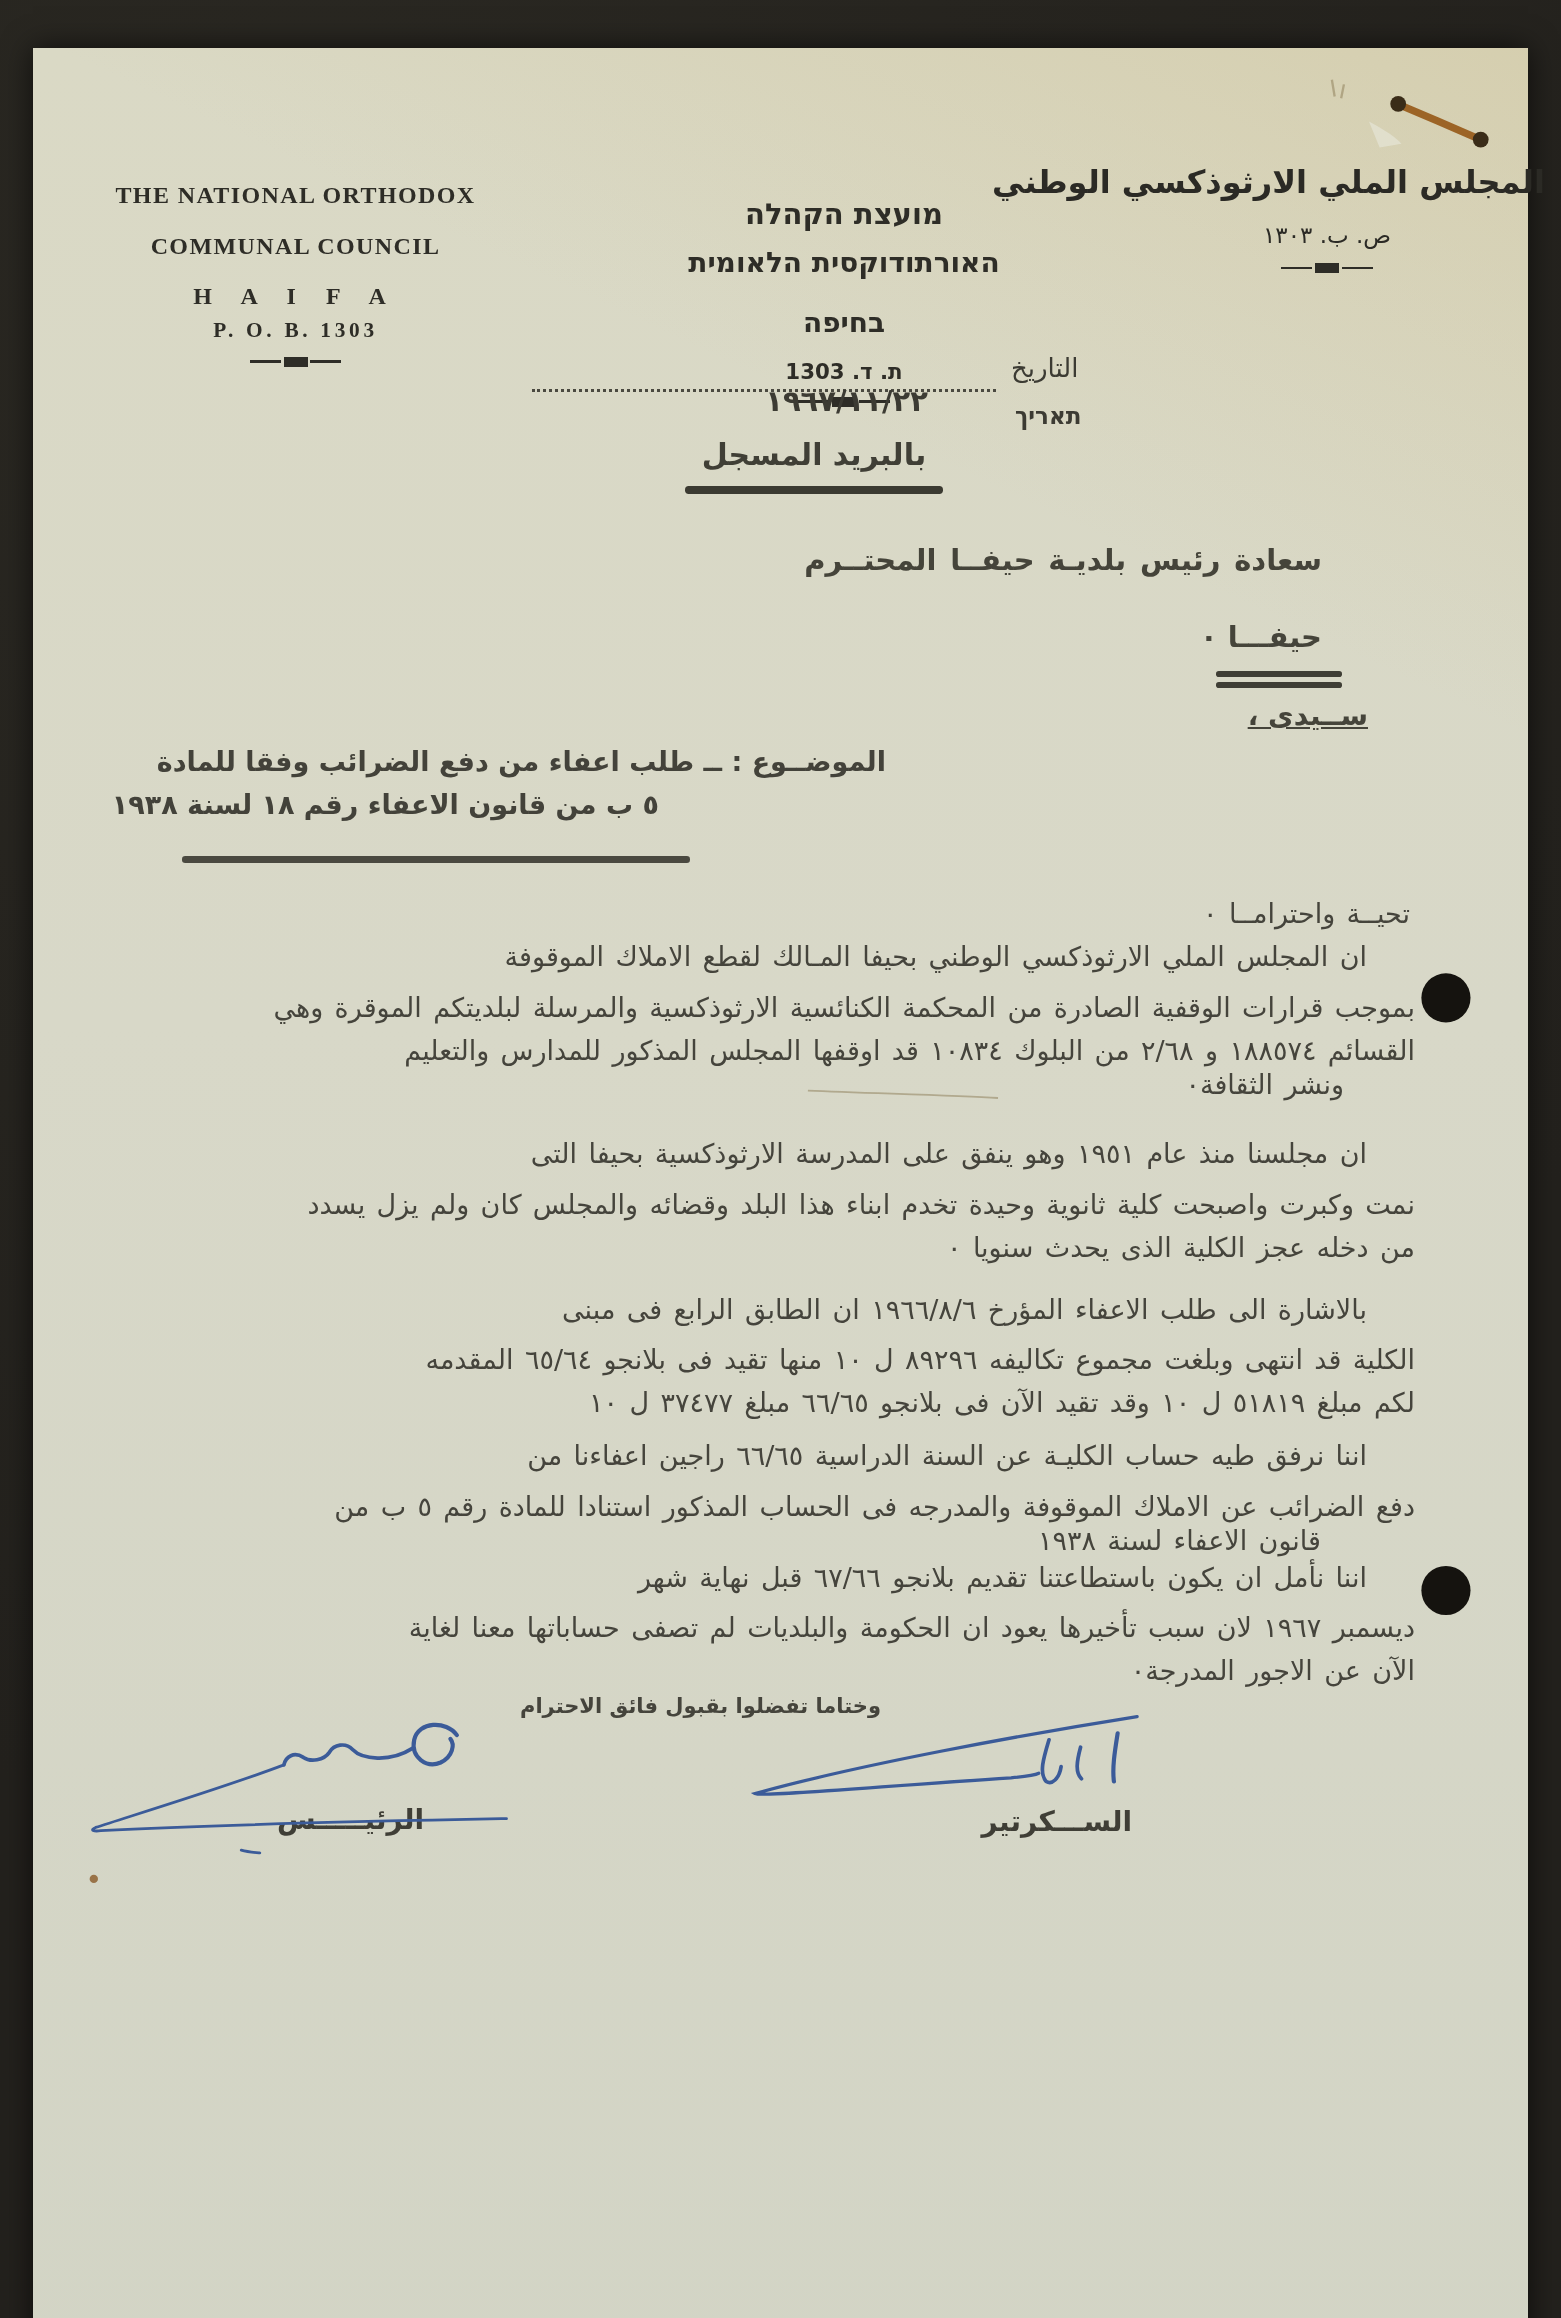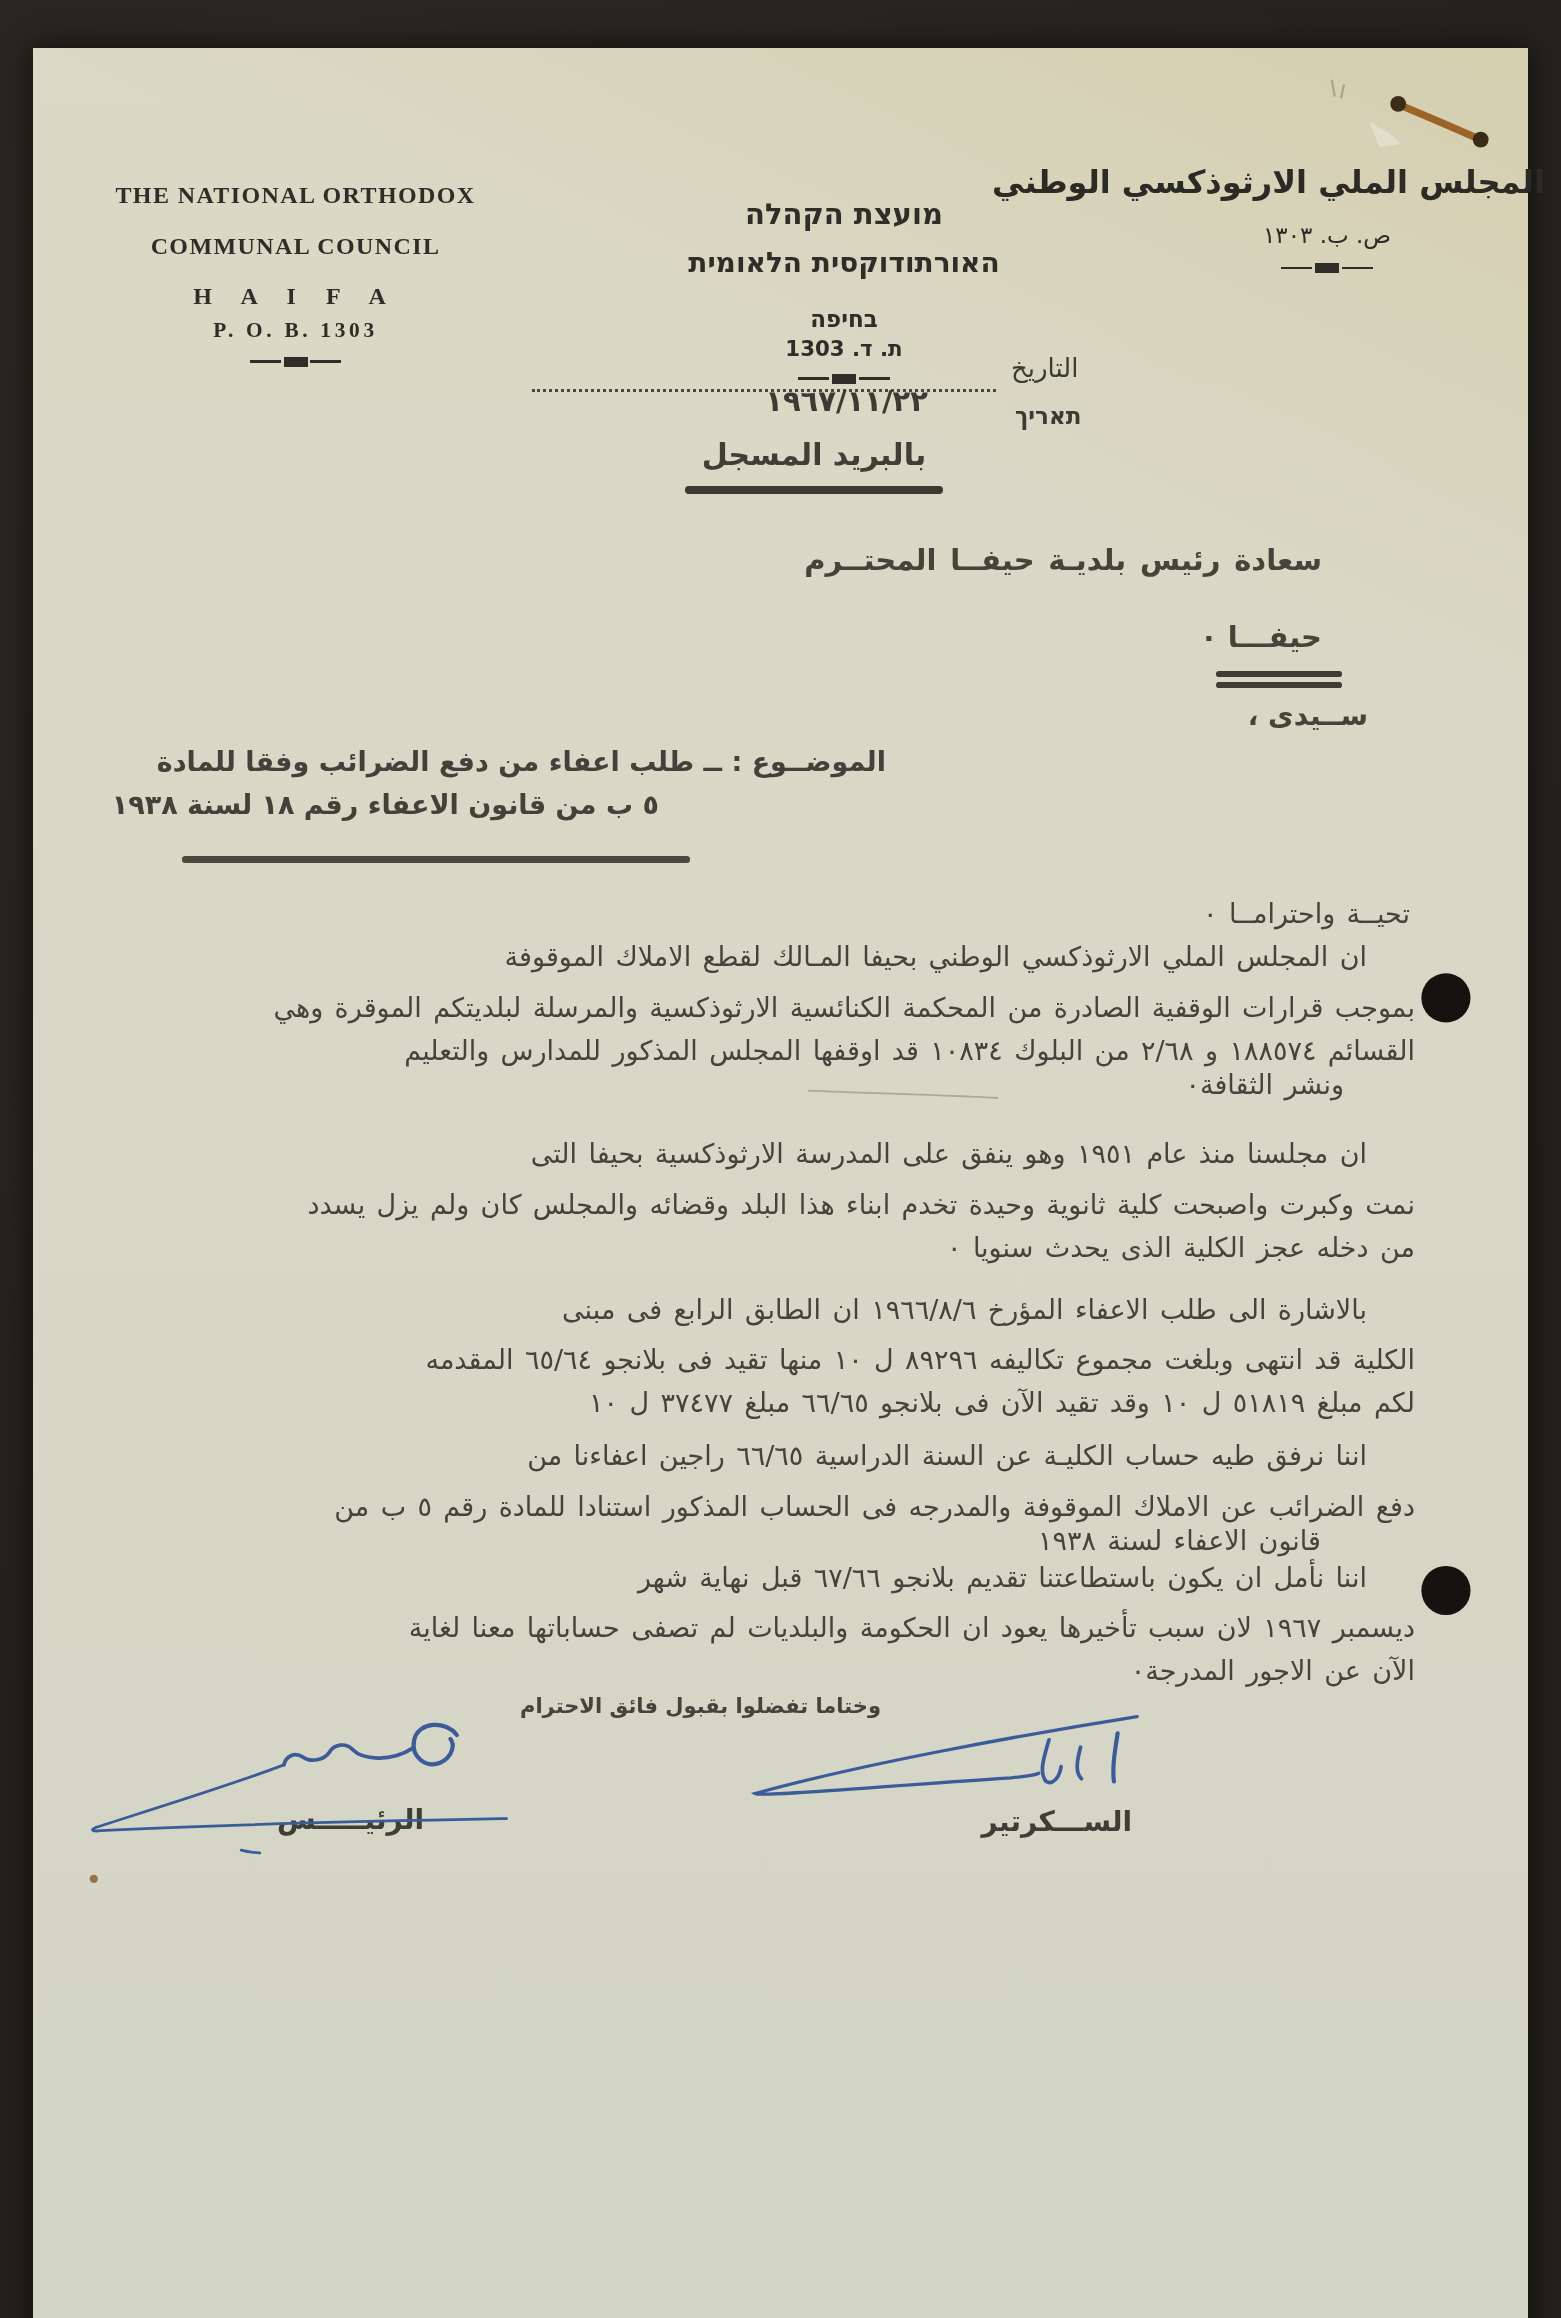--- a/index.html
+++ b/index.html
@@ -16,42 +16,42 @@
   
   .lh-en{left:70px;top:134px;width:385px;text-align:center;color:#2e2d27;
     font-family:"Liberation Serif",serif;font-weight:bold;}
   .lh-en .l1{font-size:24px;letter-spacing:1.4px;margin-bottom:24px;}
   .lh-en .l2{font-size:24px;letter-spacing:1.4px;margin-bottom:23px;}
   .lh-en .l3{font-size:24px;letter-spacing:12px;margin-bottom:8px;}
   .lh-en .l4{font-size:21.3px;letter-spacing:3.7px;margin-bottom:13px;}
   .lh-he{left:607px;top:149px;width:408px;text-align:center;color:#2e2d27;font-weight:bold;}
   .lh-he .l1{font-size:29px;margin-bottom:15px;}
   .lh-he .l2{font-size:28px;margin-bottom:27px;}
-  .lh-he .l3{font-size:23px;margin-bottom:4px;}
+  .lh-he .l3{font-size:28px;margin-bottom:20px;}
   .lh-he .l4{font-size:21.3px;margin-bottom:12px;}
   .lh-ar{left:1076px;top:115px;width:436px;text-align:center;color:#2b2a25;font-weight:bold;}
   .lh-ar .l1{font-size:32px;margin-bottom:21.3px;}
   .lh-ar .l2{font-size:29px;margin-bottom:29px;}
   .lh-ar .l3{font-size:23px;margin-bottom:14px;font-weight:normal;}
   .orn{display:inline-flex;align-items:center;gap:2.8px;}
   .orn i{display:block;width:31px;height:2.8px;background:#2e2d27;}
   .orn b{display:block;width:24px;height:10.2px;background:#2e2d27;}
   
   .dt-label{left:1011px;top:353px;font-size:26px;color:#3c3b33;}
   .dt-dots{left:532px;top:356px;width:464px;height:33px;border-bottom:3.2px dotted #4a4940;}
   .dt-value{right:634px;top:352px;font-size:29px;font-weight:bold;letter-spacing:5.6px;color:#3c3b33;margin-top:32px;}
   .dt-heb{left:1015px;top:403px;font-size:23px;font-weight:bold;color:#3c3b33;}
   .reg{left:682px;top:437px;width:264px;text-align:center;font-size:30px;font-weight:bold;color:#403f36;}
   .reg-u{left:685px;top:486px;width:258px;height:8px;background:#3b3a31;border-radius:3.7px;}
   
   .rcp1{right:240px;top:543px;font-size:29px;font-weight:bold;color:#45443a;word-spacing:3.7px;}
   .rcp2{right:240px;top:608px;font-size:29px;font-weight:bold;color:#45443a;margin-top:12px;}
   .rcp-u1{left:1216px;top:671px;width:126px;height:6px;background:#3f3e35;border-radius:2.8px;}
   .rcp-u2{left:1216px;top:682px;width:126px;height:5.6px;background:#3f3e35;border-radius:2.8px;}
-  .sal{right:194px;top:699px;font-size:28px;font-weight:bold;color:#45443a;}
+  .sal{right:194px;top:699px;font-size:28px;font-weight:bold;color:#45443a;text-decoration:underline;}
   
   .sub1{right:676px;top:746px;font-size:27px;font-weight:bold;color:#43423a;}
   .sub2{right:903px;top:789px;font-size:27px;font-weight:bold;color:#43423a;}
   .sub-u{left:182px;top:856px;width:508px;height:7px;background:#4a4940;border-radius:3.2px;}
   
   .bl{position:absolute;font-size:27px;color:#45443c;word-spacing:2.8px;}
   .m0{right:152px;} .m1{right:147px;margin-top:8px;} .ind{right:195px;} .ind2{right:218px;} .ind3{right:241px;}
   .closing{right:681px;top:1694px;font-size:21px;font-weight:bold;color:#45443c;}
   .sig-label{font-size:28px;font-weight:bold;color:#3f3e36;}
   .sec-label{right:430px;top:1805px;}

